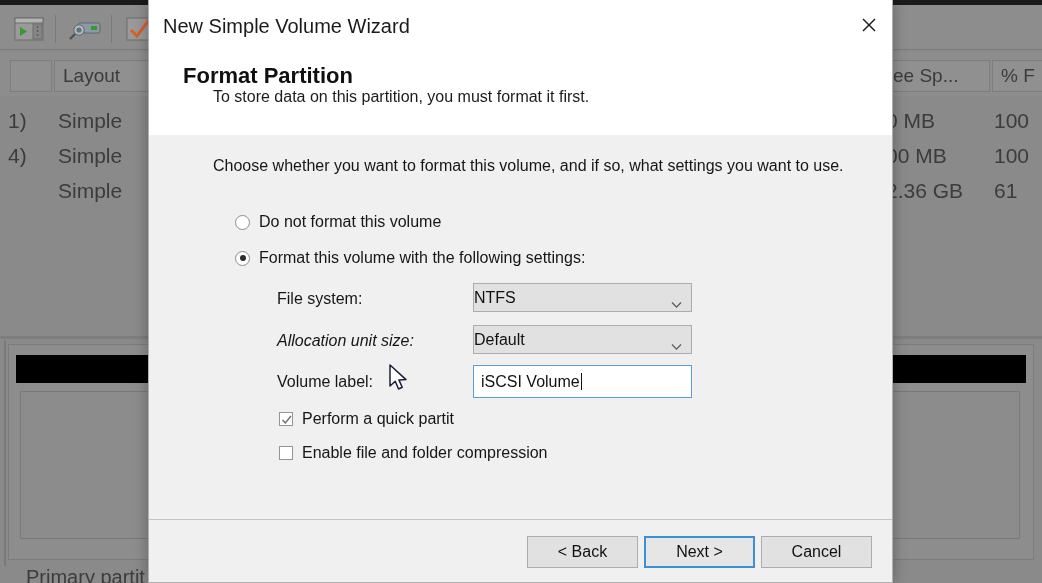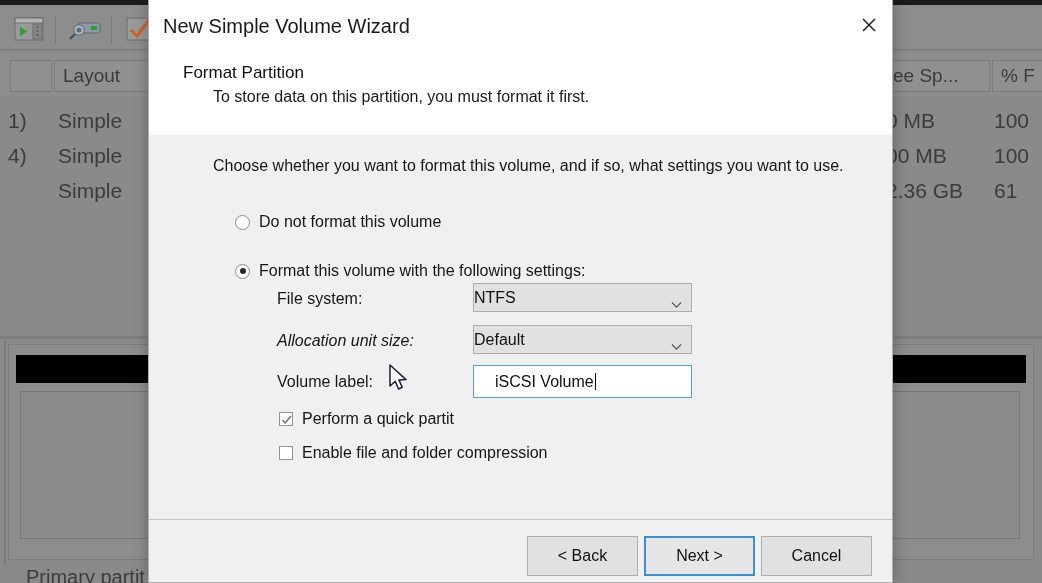--- a/index.html
+++ b/index.html
@@ -125,21 +125,21 @@
   }
   .dlg-close {
     position: absolute; right: 0px; top: 0px;
     width: 46px; height: 50px;
     display: flex; align-items: center; justify-content: center;
     cursor: pointer;
   }
   .dlg-close svg { display: block; }
   .hdr-title {
     position: absolute; left: 34px; top: 63px;
-    font-size: 17px; font-weight: normal; color: #101010;
+    font-size: 22px; font-weight: bold; color: #101010;
     white-space: nowrap;
   }
   .hdr-sub {
     position: absolute; left: 64px; top: 88px;
     font-size: 16px; color: #1b1b1b;
     white-space: nowrap;
   }
 
   .dlg-body {
     position: absolute; left: 0; top: 135px; width: 100%; height: 385px;
@@ -151,21 +151,21 @@
     white-space: nowrap;
   }
 
   
   .radio-row {
     position: absolute; left: 86px;
     display: flex; align-items: center;
     cursor: pointer;
   }
   .radio-1 { top: 78px; }
-  .radio-2 { top: 127px; }
+  .radio-2 { top: 114px; }
   .rdo {
     width: 15px; height: 15px; border-radius: 50%;
     border: 1px solid #8c8c8c; background: #fff;
     position: relative; flex: 0 0 auto;
   }
   .rdo.on::after {
     content: ""; position: absolute;
     left: 3.5px; top: 3.5px; width: 6px; height: 6px;
     border-radius: 50%; background: #2b2b2b;
   }
@@ -201,21 +201,21 @@
 
   .txtbox {
     position: absolute; left: 324px; top: 230px;
     width: 219px; height: 33px;
     background: #fff;
     border: 1px solid #5b9ed6;
     display: flex; align-items: center;
     cursor: text;
   }
   .txtbox .tval {
-    font-size: 16px; color: #111; margin-left: 21px; white-space: nowrap;
+    font-size: 16px; color: #111; margin-left: 7px; white-space: nowrap;
   }
   .caret {
     display: inline-block; width: 1px; height: 17px;
     background: #111; margin-left: 1px;
   }
 
   
   .cb-row {
     position: absolute; left: 130px;
     display: flex; align-items: center; cursor: pointer;
@@ -233,21 +233,21 @@
   }
 
   
   .dlg-foot {
     position: absolute; left: 0; bottom: 0; width: 100%; height: 63px;
     background: #f0f0f0;
     border-top: 1px solid #c4c4c4;
   }
   .btn {
     position: absolute; top: 16px;
-    width: 111px; height: 40px;
+    width: 111px; height: 32px;
     background: #e1e1e1;
     border: 1px solid #adadad;
     font-size: 16px; color: #111;
     font-family: "Liberation Sans", sans-serif;
     display: flex; align-items: center; justify-content: center;
     cursor: pointer;
   }
   .btn-back { left: 378px; }
   .btn-next { left: 495px; border: 2px solid #3b8fd8; background: #e6e6e6; text-align: center; }
   .btn-cancel { left: 612px; }

